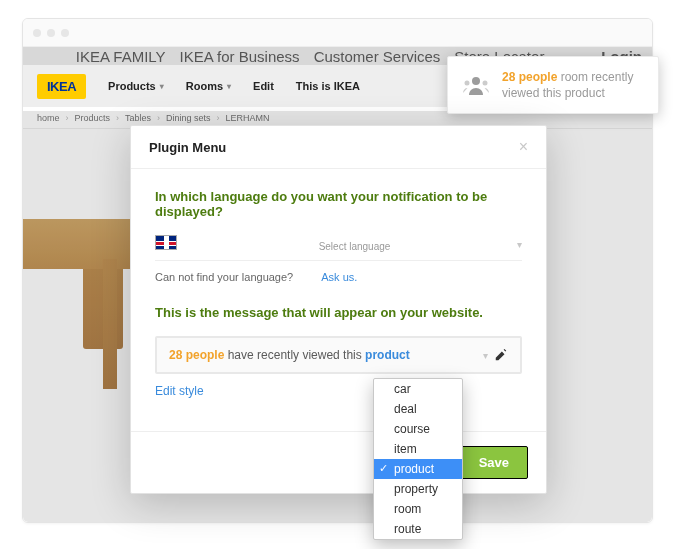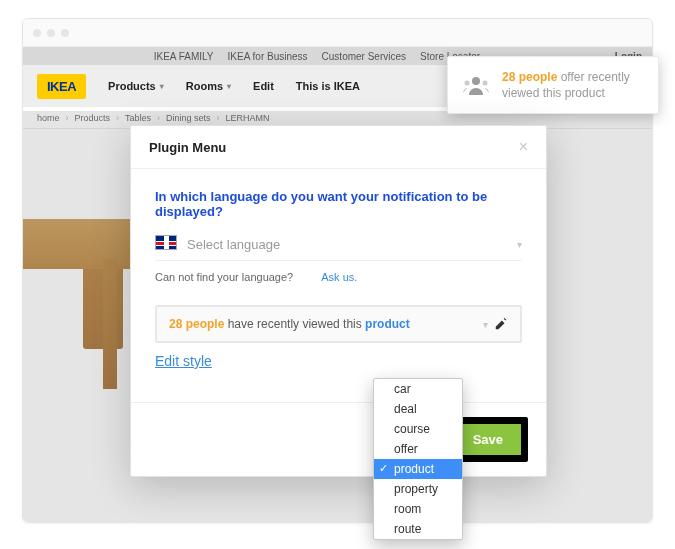--- a/index.html
+++ b/index.html
@@ -9,21 +9,21 @@
     position: absolute; left: 22px; top: 18px; width: 631px; height: 505px;
     border: 1px solid #e4e4e4; border-radius: 6px; background: #fff;
     box-shadow: 0 1px 3px rgba(0,0,0,.05);
     overflow: hidden;
   }
   .chrome { height: 28px; background: #fafafa; border-bottom: 1px solid #eee; display: flex; align-items: center; padding: 0 10px; gap: 6px; }
   .dot { width: 8px; height: 8px; border-radius: 50%; background: #e6e6e6; }
 
   .site { position: relative; width: 100%; height: calc(100% - 28px); background: #fff; }
 
-  .utilbar { height: 18px; background: #d8d8d8; display: flex; align-items: center; font-size: 10px; color: #555; padding: 0 10px; }
+  .utilbar { height: 18px; background: #d8d8d8; display: flex; align-items: center; font-size: 15px; color: #555; padding: 0 10px; }
   .utilbar .spacer { flex: 1; }
   .utilbar a { color: #555; text-decoration: none; margin-right: 14px; }
   .utilbar .login { margin-right: 0; font-weight: bold; }
 
   .header { height: 42px; background: #eee; display: flex; align-items: center; padding: 0 14px; gap: 22px; font-size: 11px; font-weight: bold; color: #222; }
   .logo { background: #ffcc00; color: #003399; font-weight: 900; padding: 5px 10px; border-radius: 2px; font-size: 13px; letter-spacing: -0.5px; }
   .header .nav { display: flex; gap: 22px; align-items: center; }
   .nav-item { display: flex; align-items: center; gap: 4px; }
   .chev { font-size: 8px; color: #888; }
 
@@ -69,57 +69,57 @@
     box-shadow: 0 10px 40px rgba(0,0,0,.20);
   }
   .modal-head {
     display: flex; align-items: center; justify-content: space-between;
     padding: 12px 18px; border-bottom: 1px solid #eee;
   }
   .modal-title { font-size: 13px; font-weight: bold; color: #222; }
   .close-x { color: #c8c8c8; font-size: 16px; cursor: pointer; }
 
   .modal-body { padding: 20px 24px 4px; }
-  .sec-title { font-size: 13px; font-weight: bold; color: #1d4ed8; margin-bottom: 16px; }
+  .sec-title { font-size: 13px; font-weight: bold; color: #4d7c0f; margin-bottom: 16px; }
 
   .lang-row { display: flex; align-items: flex-end; gap: 10px; margin-bottom: 10px; border-bottom: 1px solid #eee; padding-bottom: 6px; position: relative; }
   .flag { width: 22px; height: 15px; background:#00247d; position:relative; overflow:hidden; border:1px solid #aaa; margin-bottom: 4px;}
   .flag::before, .flag::after { content:''; position:absolute; background:#fff; }
   .flag::before { left:-2px; right:-2px; top:5px; height:5px; }
   .flag::after { top:-2px; bottom:-2px; left:8px; width:5px; }
   .flag .r1 { position:absolute; left:-2px; right:-2px; top:6px; height:3px; background:#cf142b; }
   .flag .r2 { position:absolute; top:-2px; bottom:-2px; left:9px; width:3px; background:#cf142b; }
   .lang-col { flex: 1; }
-  .lang-label { font-size: 13px; color: #9a9a9a; margin-bottom: 2px; }
+  .lang-label { font-size: 10px; color: #9a9a9a; margin-bottom: 2px; text-align: center; }
   .lang-val { font-size: 13px; color: #333; padding: 4px 0; }
   .dd-caret { position: absolute; right: 0; bottom: 10px; color: #c8c8c8; font-size: 10px; }
 
   .help { font-size: 11px; color: #666; margin-bottom: 22px; }
   .link { color: #3a8bdc; cursor: pointer; margin-left: 25px; }
 
   .msg-box {
     border: 2px solid #e8e8e8; background: #fafafa; border-radius: 2px;
     padding: 10px 12px; display: flex; align-items: center; gap: 6px;
     font-size: 12px; color: #5a5a5a; position: relative;
   }
   .msg-box .count { color: #f2a32c; font-weight: 700; }
   .token { color: #3a8bdc; font-weight: 700; }
   .msg-caret { color: #c8c8c8; font-size: 10px; margin-left: auto; }
   .pencil { width: 14px; height: 14px; color: #444; flex: none; }
 
-  .edit-link { font-size: 14px; color: #3a8bdc; text-decoration: underline; margin-top: 10px; display: inline-block; cursor: pointer; }
+  .edit-link { font-size: 12px; color: #3a8bdc; margin-top: 10px; display: inline-block; cursor: pointer; }
 
   .modal-foot {
     display: flex; justify-content: flex-end; align-items: center; gap: 28px;
     padding: 14px 18px; border-top: 1px solid #eee; margin-top: 28px;
   }
   .cancel { font-size: 13px; color: #666; cursor: pointer; }
   .save-btn {
     background: #8bc53f; color: #fff; font-weight: 700; font-size: 13px;
-    border: 7px solid #000000; border-radius: 2px; padding: 8px 18px; cursor: pointer;
+    border: 1px solid #000000; border-radius: 2px; padding: 8px 18px; cursor: pointer;
   }
 
   
   .options {
     position: absolute; left: 373px; top: 378px; width: 90px;
     background: #fff; border: 1px solid #c8c8c8; border-radius: 2px;
     box-shadow: 0 6px 18px rgba(0,0,0,.25);
     font-size: 12px; color: #333;
     z-index: 50;
   }
@@ -200,21 +200,21 @@
     <svg width="26" height="20" viewBox="0 0 26 20">
       <circle cx="13" cy="6" r="4" fill="#9c9c9c"></circle>
       <path d="M6 20c0-4 3-7 7-7s7 3 7 7" fill="#9c9c9c"></path>
       <circle cx="4" cy="8" r="2.5" fill="#cccccc"></circle>
       <path d="M0 18c0-3 2-5 4.5-5" fill="#cccccc"></path>
       <circle cx="22" cy="8" r="2.5" fill="#cccccc"></circle>
       <path d="M26 18c0-3-2-5-4.5-5" fill="#cccccc"></path>
     </svg>
   </span>
   <span>
-    <strong class="count">28 people</strong><span> offer recently viewed this product</span>
+    <strong class="count">28 people</strong><span> room recently viewed this product</span>
   </span>
 </div>
 
 <div class="modal">
   <div class="modal-head">
     <div class="modal-title">Plugin Menu</div>
     <div class="close-x">×</div>
   </div>
   <div class="modal-body">
     <div class="sec-title">In which language do you want your notification to be displayed?</div>
@@ -225,20 +225,21 @@
         </div>
       <div class="lang-col">
         <div class="lang-label">Select language</div>
       </div>
       <span class="dd-caret">▾</span>
     </div>
     <div class="help">
       <span>Can not find your language? </span><span class="link">Ask us.</span>
     </div>
 
+    <div class="sec-title">This is the message that will appear on your website.</div>
     <div class="msg-box">
       <span><span class="count">28 people</span><span> have recently viewed this </span><span class="token">product</span></span>
       <span class="msg-caret">▾</span>
       <span class="pencil">
         <svg viewBox="0 0 16 16" width="14" height="14">
             <path fill="#333" d="M2 11l7-7 3 3-7 7H2v-3zm9-9l2 2 1-1-2-2-1 1z"></path>
           </svg>
       </span>
     </div>
     <span class="edit-link">Edit style</span>
@@ -246,18 +247,18 @@
   <div class="modal-foot">
     <span class="cancel">Cancel</span>
     <button class="save-btn">Save</button>
   </div>
 </div>
 
 <div class="options" id="options-list">
     <div class="opt">car</div>
     <div class="opt">deal</div>
     <div class="opt">course</div>
-    <div class="opt">offer</div>
+    <div class="opt">item</div>
     <div class="opt sel">product</div>
     <div class="opt">property</div>
     <div class="opt">room</div>
     <div class="opt">route</div>
   </div>
 
 </body></html>

